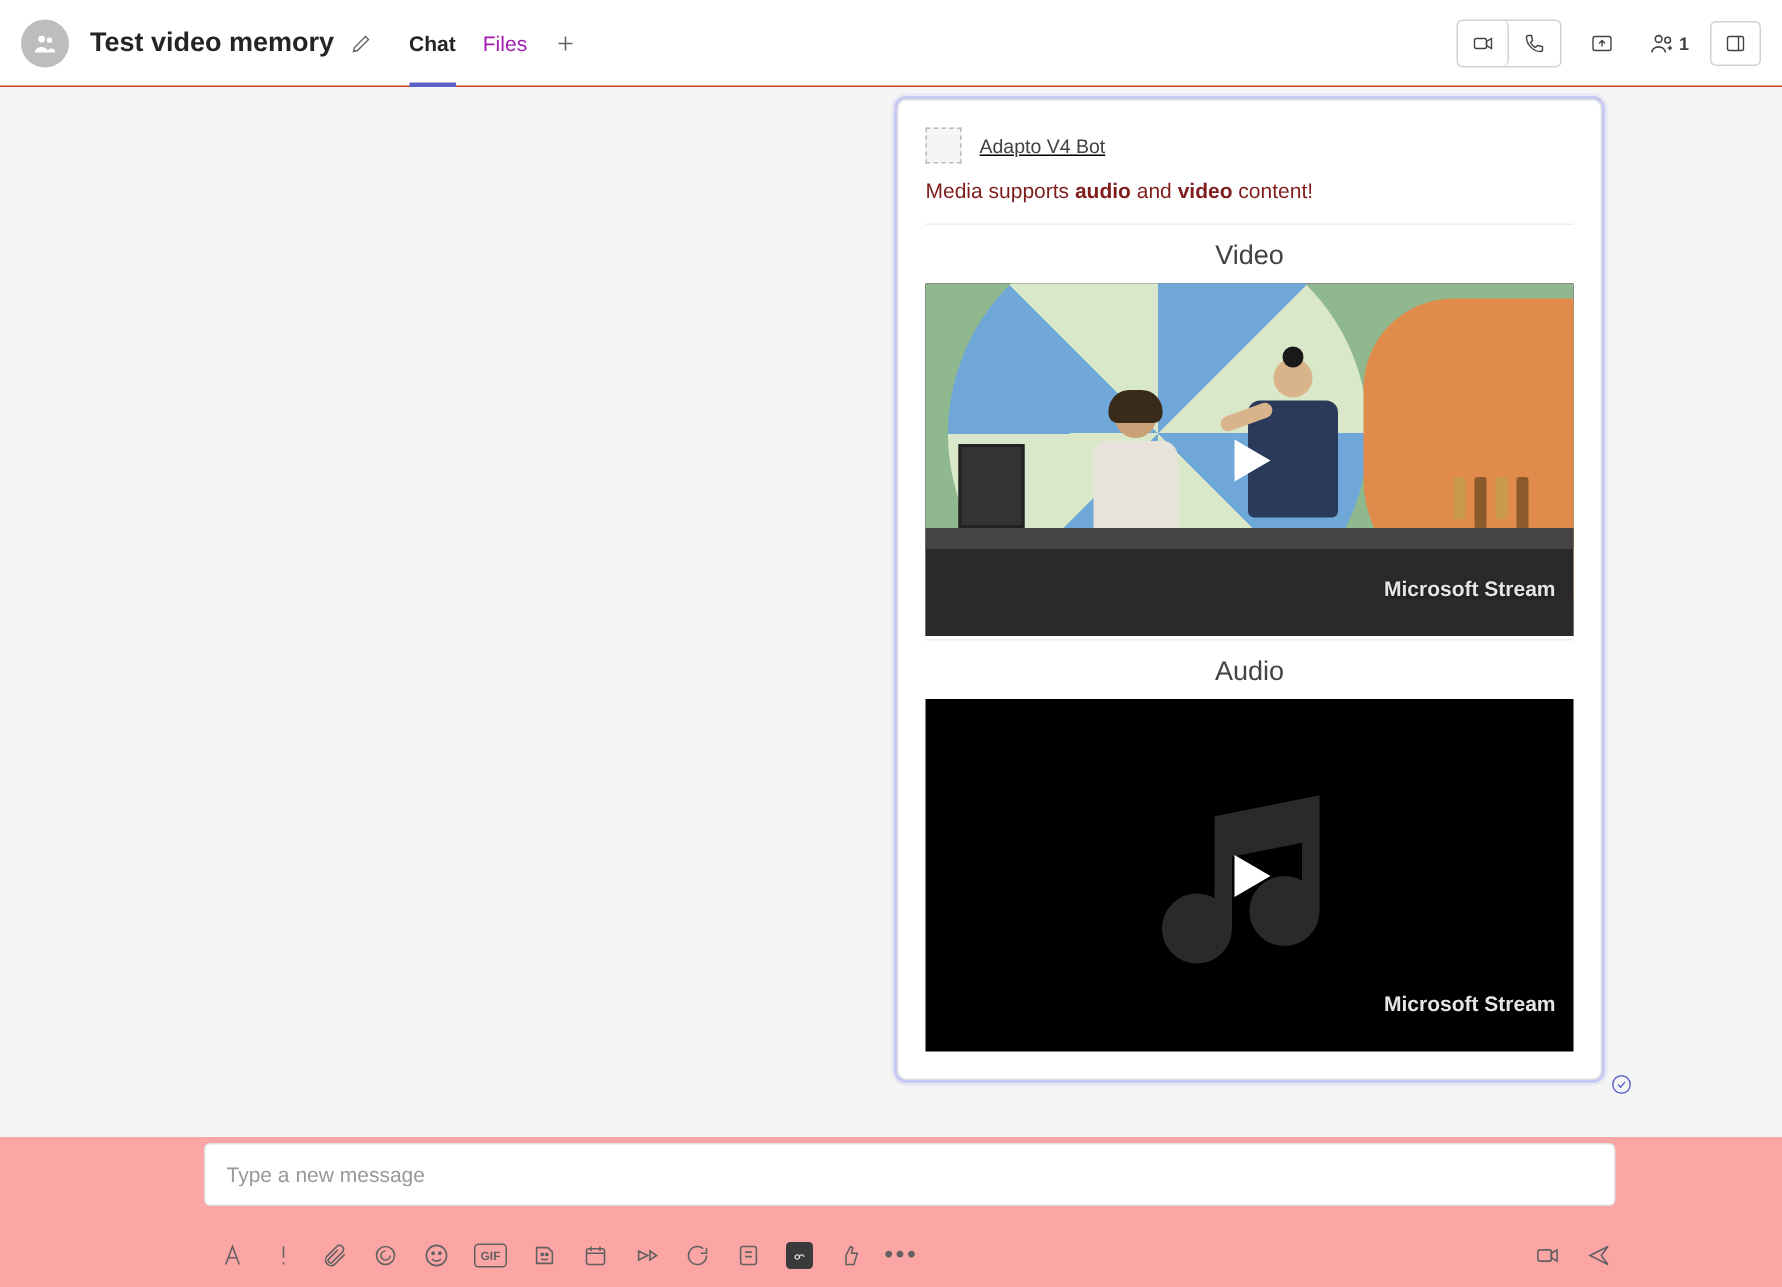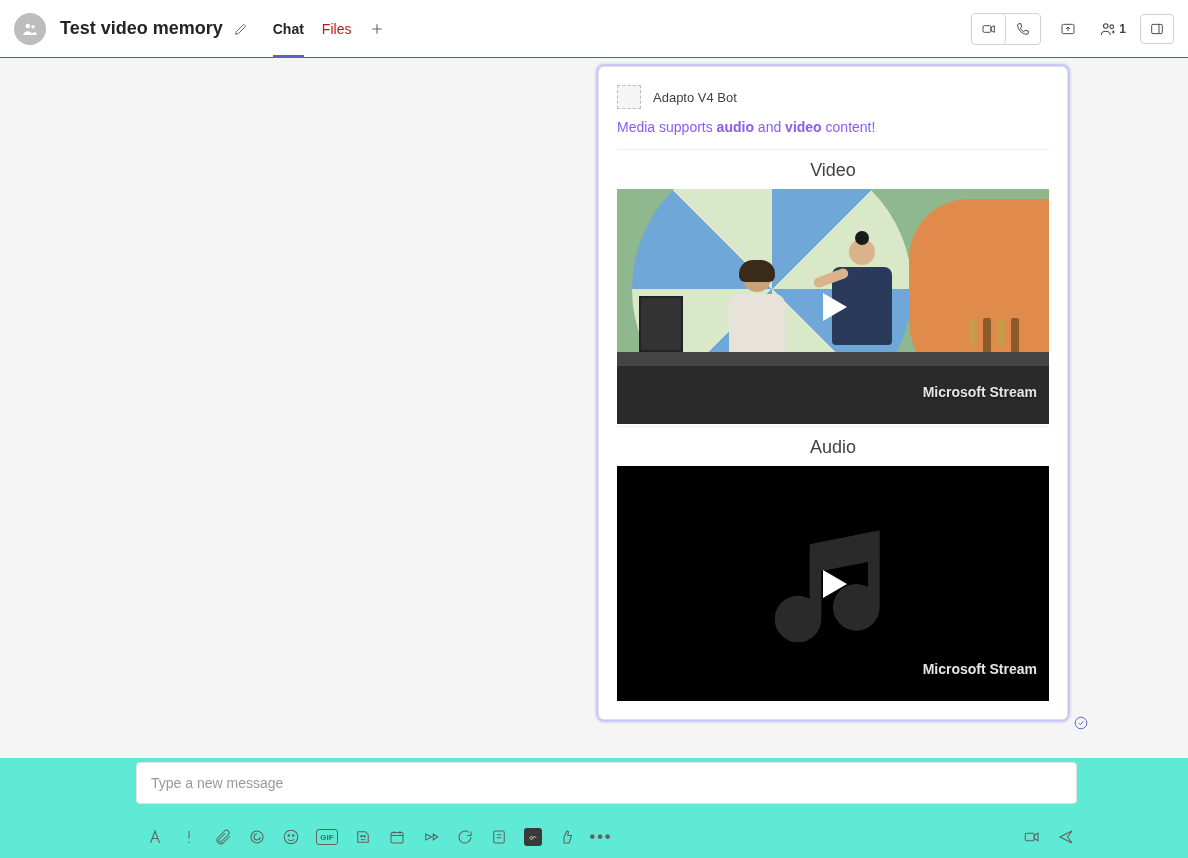--- a/index.html
+++ b/index.html
@@ -26,21 +26,21 @@
     .avatar-icon {
       width: 32px; height: 32px;
       border-radius: 50%;
       background: #bdbdbd;
       display: flex; align-items: center; justify-content: center;
     }
     .avatar-icon svg { width: 18px; height: 18px; fill: #fff; }
     .chat-title { font-size: 18px; font-weight: 700; color: #242424; margin-left: 6px; margin-right: 2px;}
     .edit-icon { width: 16px; height: 16px; stroke: #606060; fill: none; stroke-width: 1.4; cursor: pointer; margin-right: 16px; }
     .tabs { display: flex; gap: 18px; align-items: center; height: 100%;}
-    .tab { font-size: 14px; color: #b91c1c; cursor: pointer; height: 100%; display: flex; align-items: center; position: relative;}
+    .tab { font-size: 14px; color: #a21caf; cursor: pointer; height: 100%; display: flex; align-items: center; position: relative;}
     .tab.active { color: #242424; font-weight: 600; }
     .tab.active::after { content:""; position:absolute; bottom:-1px; left:0; right:0; height:3px; background:#5b5fc7;}
     .add-tab { width: 16px; height: 16px; stroke:#616161; stroke-width:1.6; cursor:pointer;}
     .header-spacer { flex: 1; }
     .header-actions { display: flex; align-items: center; gap: 10px; }
     .btn-group { display:flex; border:1px solid #d1d1d1; border-radius:4px; overflow:hidden;}
     .btn-group .hbtn { border:none; border-right:1px solid #d1d1d1;}
     .btn-group .hbtn:last-child{border-right:none;}
     .hbtn { width: 34px; height: 30px; display:flex; align-items:center; justify-content:center; border:1px solid #d1d1d1; border-radius:4px; background:#fff; cursor:pointer;}
     .hbtn.plain { border:none;}
@@ -53,24 +53,24 @@
     .message-row { display:flex; justify-content:flex-end; padding: 0 120px 0 0; position:relative;}
     .card {
       width: 470px;
       background:#fff;
       border:1px solid #e1e1e1;
       border-radius:6px;
       box-shadow: 0 0 0 4px rgba(98,100,220,0.08);
       outline: 2px solid #c7c9f3;
       padding: 18px 18px 18px 18px;
     }
-    .card-header { display:flex; align-items:center; gap:12px; margin-bottom:10px;}
+    .card-header { display:flex; align-items:center; gap:12px; margin-bottom:10px;text-decoration:underline;}
     .bot-avatar { width:24px; height:24px; border:1px dashed #bbb; background:#f5f5f5;}
     .bot-name { font-size:13px; color:#424242;}
-    .card-text { font-size:14px; color:#8b5cf6; padding-bottom:14px; border-bottom:1px solid #eee;}
+    .card-text { font-size:14px; color:#7f1d1d; padding-bottom:14px; border-bottom:1px solid #eee;}
     .card-text b { font-weight:700;}
     .section-title { text-align:center; font-size:18px; color:#424242; padding: 10px 0 8px 0; font-weight:400;}
     .media-block { position:relative; width:100%; height:235px; background:#000; overflow:hidden;}
     .media-block.audio { height:235px; background:#000;}
     .media-divider { border-bottom:1px solid #eee; margin-top:2px;}
     
     
     .video-scene { position:absolute; inset:0; }
     .sky { position:absolute; inset:0; background:#8fb88f;}
     .umbrella { position:absolute; left:15px; top:-40px; width:280px; height:280px; border-radius:50%;
@@ -96,21 +96,21 @@
     .play-btn svg { width:48px; height:48px; fill:#fff;}
     .media-source { position:absolute; right:12px; bottom:24px; color:#e5e5e5; font-size:14px; font-weight:700; text-shadow:0 1px 2px rgba(0,0,0,0.6);}
     
     .music-note { position:absolute; left:50%; top:50%; transform:translate(-50%,-50%); width:140px; height:140px;}
     .music-note svg { width:140px; height:140px; fill:#2a2a2a;}
     
     .sent-check { position:absolute; right:100px; bottom:-10px; width:14px; height:14px; }
     .sent-check svg{width:14px;height:14px;stroke:#5b5fc7;fill:none;stroke-width:1.6;}
     
     
-    .compose-wrap { padding: 4px 111px 12px 136px; background:#5eead4;}
+    .compose-wrap { padding: 4px 111px 12px 136px; background:#fca5a5;}
     .compose-input { width:100%; height:42px; border:1px solid #e1e1e1; border-radius:4px;
       background:#fff; padding: 0 14px; font-size:14px; color:#242424; outline:none;}
     .compose-input::placeholder{color:#999;}
     .compose-toolbar { display:flex; align-items:center; gap:16px; padding: 10px 2px 0 10px;}
     .compose-toolbar .spacer{flex:1;}
     .tbtn { width:18px; height:18px; display:flex; align-items:center; justify-content:center; cursor:pointer; color:#616161;margin-top:14px;}
     .tbtn svg { width:18px; height:18px; stroke:#616161; fill:none; stroke-width:1.4;}
     .tbtn.box { width:18px; height:18px; background:#3a3a3a; border-radius:3px;}
     .tbtn.box svg{stroke:#fff; width:12px;height:12px;}
     .tbtn.gif { border:1.4px solid #616161; border-radius:3px; width:22px; height:16px; font-size:8px; font-weight:700; display:flex;align-items:center;justify-content:center;}

